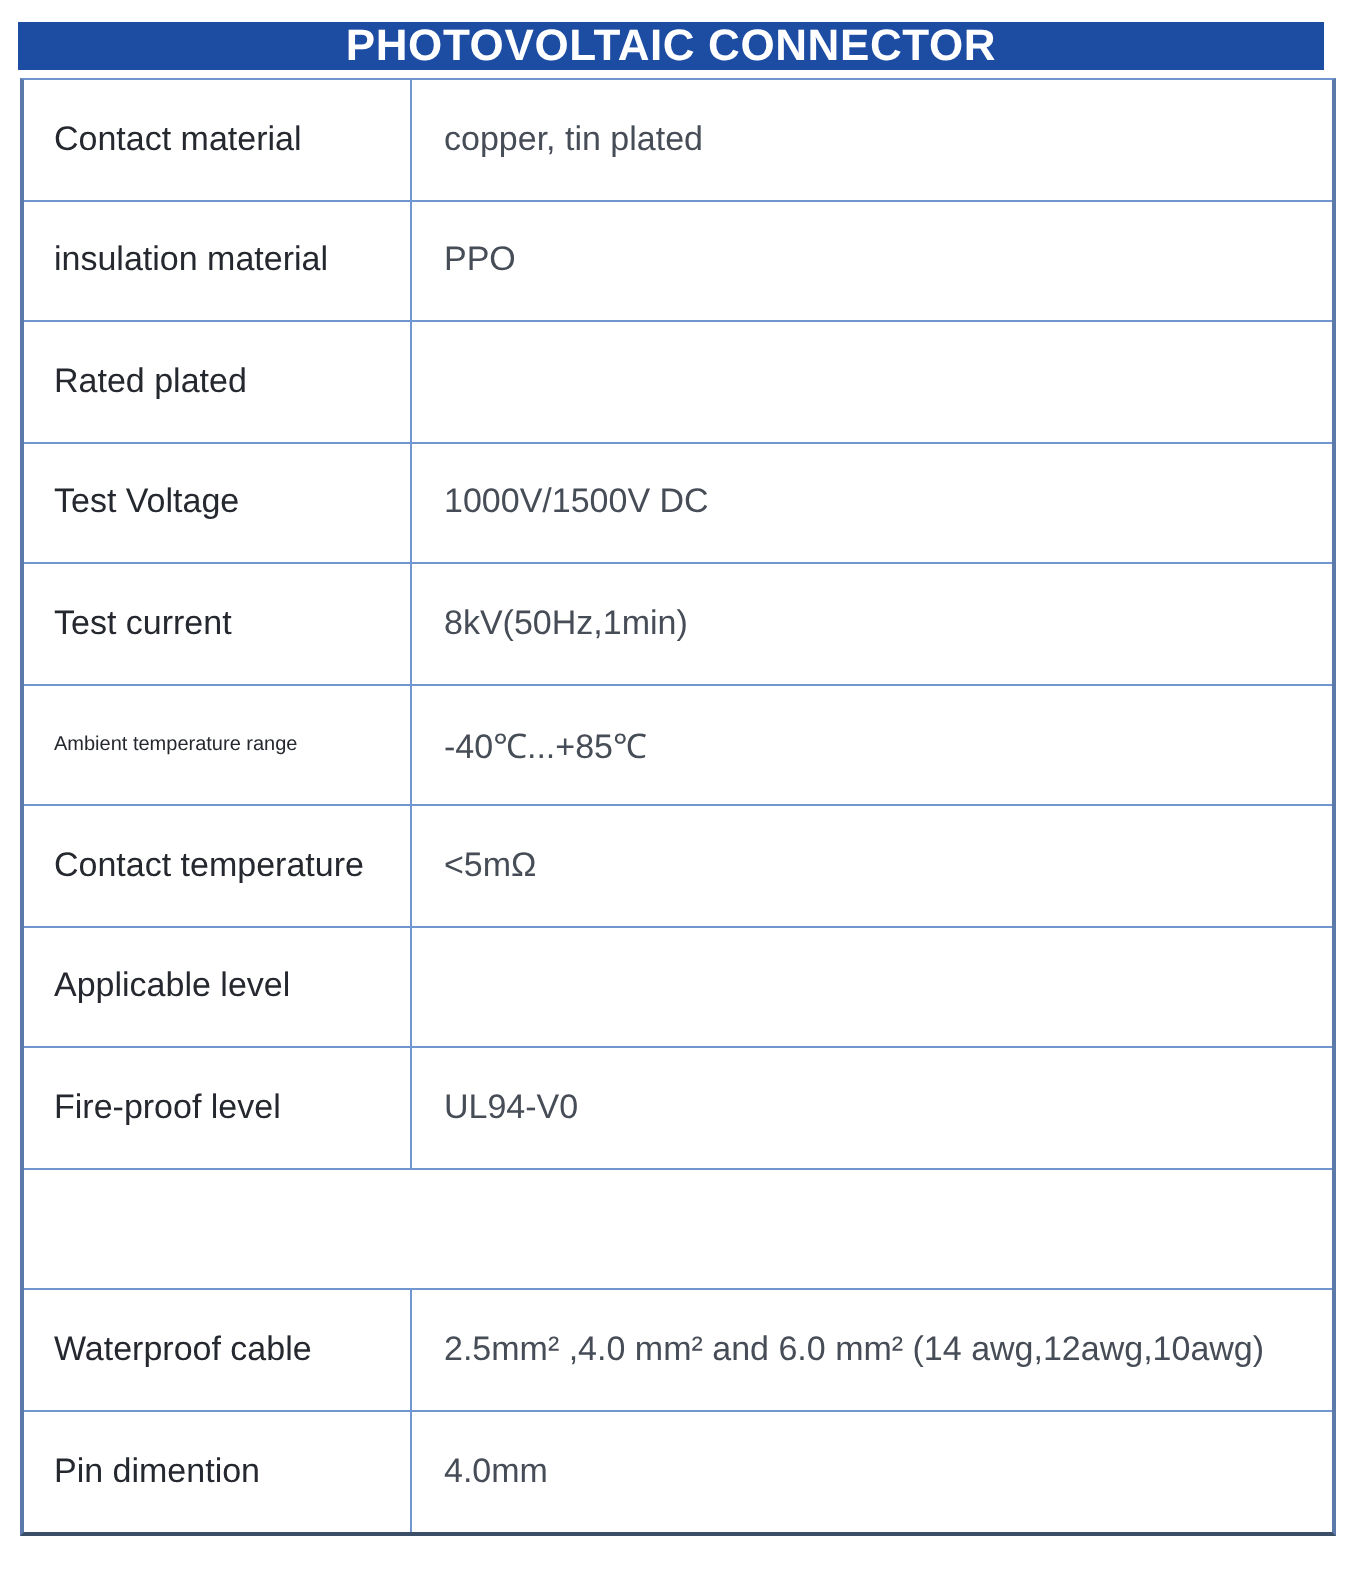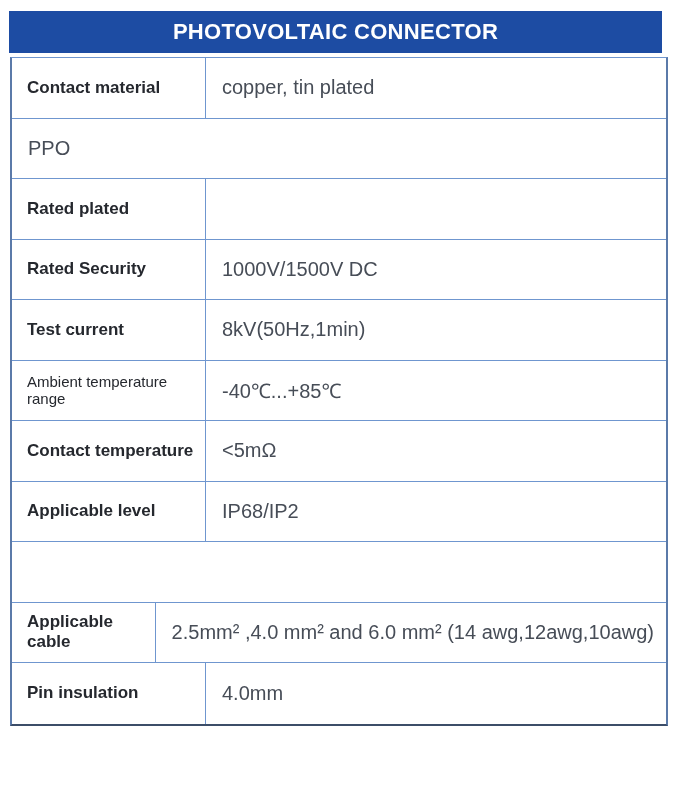--- a/index.html
+++ b/index.html
@@ -19,21 +19,21 @@
     font-family: "Liberation Sans", sans-serif;
     overflow: hidden;
   }
   .wrap {
     position: relative;
     padding-top: 11px;
     padding-left: 9px;
   }
   .header-bar {
     width: 653px;
-    height: 42px;
+    height: 24px;
     background: var(--header-bg);
     display: flex;
     align-items: center;
     justify-content: center;
   }
   .header-title {
     color: var(--header-text);
     font-size: 22px;
     font-weight: bold;
     letter-spacing: 0.3px;
@@ -53,35 +53,35 @@
     border-bottom: 1px solid var(--grid-line);
   }
   .row:last-child { border-bottom: none; }
   .cell-label {
     width: 194px;
     border-right: 1px solid var(--grid-line);
     display: flex;
     align-items: center;
     padding-left: 15px;
     padding-right: 4px;
-    font-weight: 700;
+    font-weight: 400;
     font-size: 17px;
     color: var(--label-text);
   }
   .row.small-label .cell-label {
-    font-size: 15px;
+    font-size: 10px;
     font-weight: 500;
   }
   .cell-value {
     flex: 1;
     display: flex;
     align-items: center;
     padding-left: 16px;
-    padding-right: 12px;
-    font-size: 20px;
+    padding-right: 2px;
+    font-size: 17px;
     color: var(--value-text);
     white-space: nowrap;
   }
 </style>
 </head>
 <body>
 
 <div class="wrap">
 
   <div class="header-bar">
@@ -89,60 +89,64 @@
   </div>
 
   <div class="spec-table">
 
     <div class="row">
       <div class="cell-label">Contact material</div>
       <div class="cell-value">copper, tin plated</div>
     </div>
 
     <div class="row">
+      <div class="cell-label">insulation material</div>
       <div class="cell-value">PPO</div>
     </div>
 
     <div class="row">
       <div class="cell-label">Rated plated</div>
     </div>
 
     <div class="row">
-      <div class="cell-label">Rated Security</div>
+      <div class="cell-label">Test Voltage</div>
       <div class="cell-value">1000V/1500V DC</div>
     </div>
 
     <div class="row">
       <div class="cell-label">Test current</div>
       <div class="cell-value">8kV(50Hz,1min)</div>
     </div>
 
     <div class="row small-label">
       <div class="cell-label">Ambient temperature range</div>
       <div class="cell-value">-40℃...+85℃</div>
     </div>
 
     <div class="row">
       <div class="cell-label">Contact temperature</div>
       <div class="cell-value">&lt;5mΩ</div>
     </div>
 
     <div class="row">
       <div class="cell-label">Applicable level</div>
-      <div class="cell-value">IP68/IP2</div>
     </div>
 
+    <div class="row">
+      <div class="cell-label">Fire-proof level</div>
+      <div class="cell-value">UL94-V0</div>
+    </div>
 
     <div class="row">
     </div>
 
     <div class="row">
-      <div class="cell-label">Applicable cable</div>
+      <div class="cell-label">Waterproof cable</div>
       <div class="cell-value">2.5mm² ,4.0 mm² and 6.0 mm² (14 awg,12awg,10awg)</div>
     </div>
 
     <div class="row">
-      <div class="cell-label">Pin insulation</div>
+      <div class="cell-label">Pin dimention</div>
       <div class="cell-value">4.0mm</div>
     </div>
 
   </div>
 </div>
 
 </body></html>

